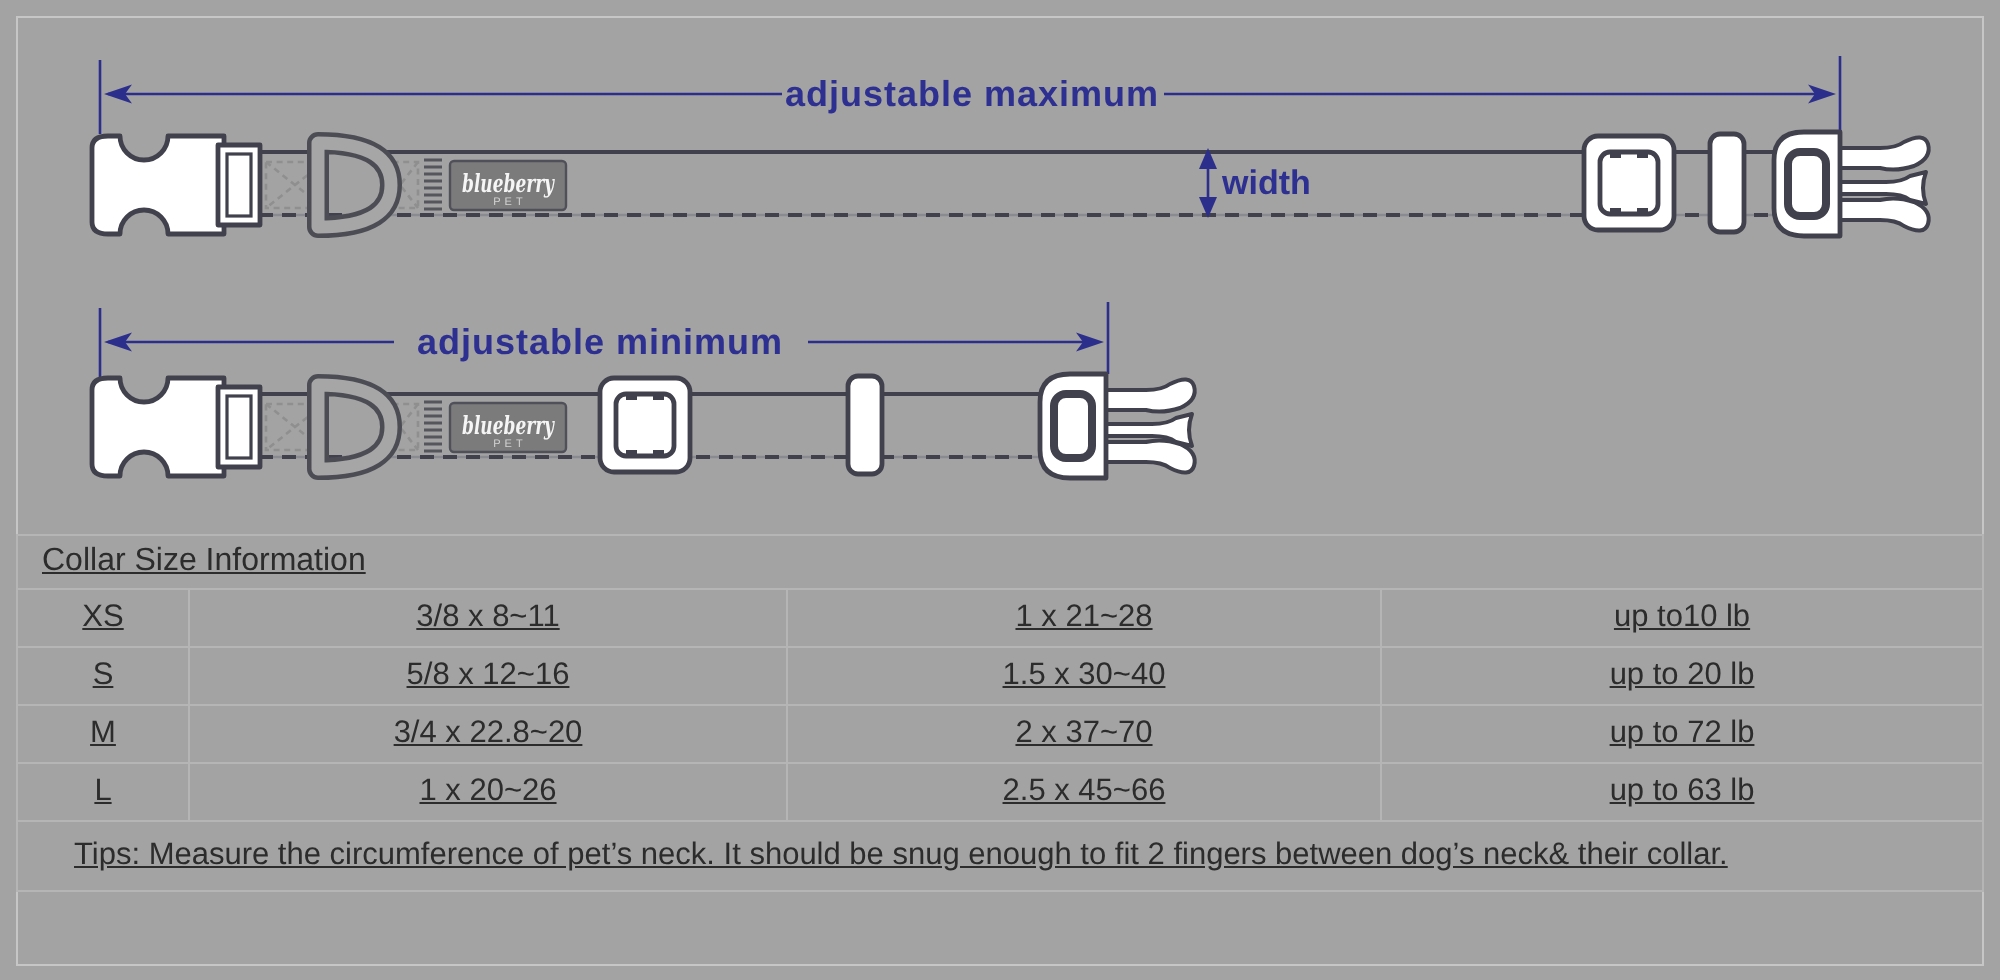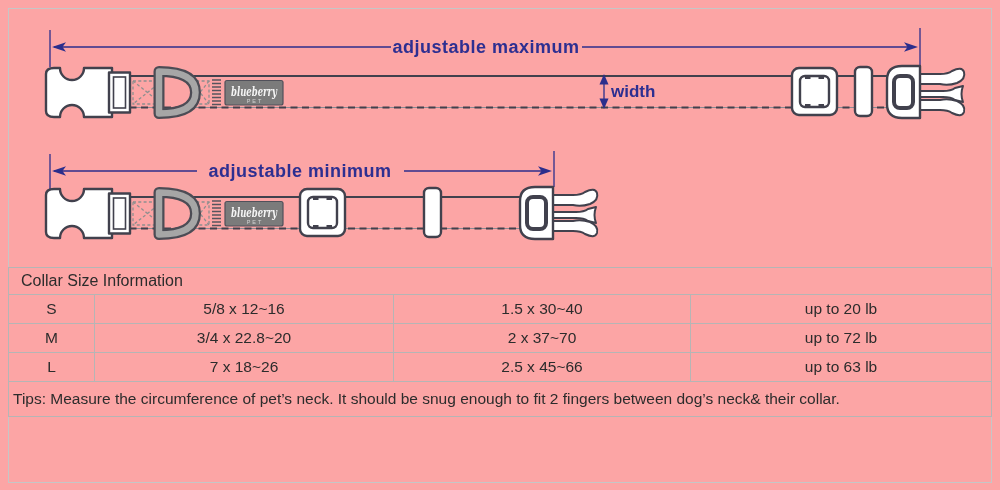--- a/index.html
+++ b/index.html
@@ -1,17 +1,17 @@
 <!DOCTYPE html>
 <html><head>
 <meta charset="utf-8">
 <style>
   html,body{margin:0;padding:0;background:#fff;}
   .shot{
-    position:relative;width:1000px;height:490px;background:#fca5a5;overflow:hidden;
+    position:relative;width:1000px;height:490px;background:#a3a3a3;overflow:hidden;
     font-family:"Liberation Sans",sans-serif;
   }
   .frame{
     position:absolute;left:8px;top:8px;width:982px;height:473px;
     border:1px solid #c6c6c6;pointer-events:none;
   }
   .diagram-svg{position:absolute;left:0;top:0;}
 
   
   .hw{fill:#ffffff;stroke:#41414d;stroke-width:2.4;stroke-linejoin:round;}
@@ -34,26 +34,26 @@
   .ann-text{fill:#2d2f91;font-weight:bold;font-size:18px;text-anchor:middle;letter-spacing:0.5px;}
   .ann-text-sm{fill:#2d2f91;font-weight:bold;font-size:17px;text-anchor:start;}
 
   
   .size-table{
     position:absolute;left:8px;top:267px;width:983px;
     border-collapse:collapse;table-layout:fixed;
   }
   .size-table td,.size-table th{
     border:1px solid #b5b5b5;color:#2c2c2c;font-size:15.5px;font-weight:normal;
-    text-align:center;vertical-align:middle;padding:0;overflow:hidden;
+    text-align:center;vertical-align:middle;padding:0;overflow:hidden;text-decoration:underline;
   }
   .row-title td{height:26px;text-align:left;padding-left:12px;font-size:16px;}
   .row-header th{height:29px;white-space:pre;}
   .row-data td{height:28px;}
-  .row-tips td{height:34px;text-align:left;padding-left:4px;}
+  .row-tips td{height:34px;text-align:left;padding-left:28px;}
 </style>
 </head>
 <body>
 
 <div class="shot">
   <div class="frame"></div>
 
   <svg class="diagram-svg" width="1000" height="266" viewBox="0 0 1000 266">
 
     <g>
@@ -191,34 +191,40 @@
       <col style="width:86px">
         <col style="width:299px">
         <col style="width:297px">
         <col style="width:301px">
     </colgroup>
     <tbody>
       <tr class="row-title">
         <td colspan="4">Collar Size Information</td>
       </tr>
       <tr class="row-data">
+        <td>XS</td>
+        <td>3/8 x 8~11</td>
+        <td>1 x 21~28</td>
+        <td>up to10 lb</td>
+      </tr>
+      <tr class="row-data">
         <td>S</td>
         <td>5/8 x 12~16</td>
         <td>1.5 x 30~40</td>
         <td>up to 20 lb</td>
       </tr>
       <tr class="row-data">
         <td>M</td>
         <td>3/4 x 22.8~20</td>
         <td>2 x 37~70</td>
         <td>up to 72 lb</td>
       </tr>
       <tr class="row-data">
         <td>L</td>
-        <td>7 x 18~26</td>
+        <td>1 x 20~26</td>
         <td>2.5 x 45~66</td>
         <td>up to 63 lb</td>
       </tr>
       <tr class="row-tips">
         <td colspan="4">Tips: Measure the circumference of pet’s neck. It should be snug enough to fit 2 fingers between dog’s neck&amp; their collar.</td>
       </tr>
     </tbody>
   </table>
 </div>
 

